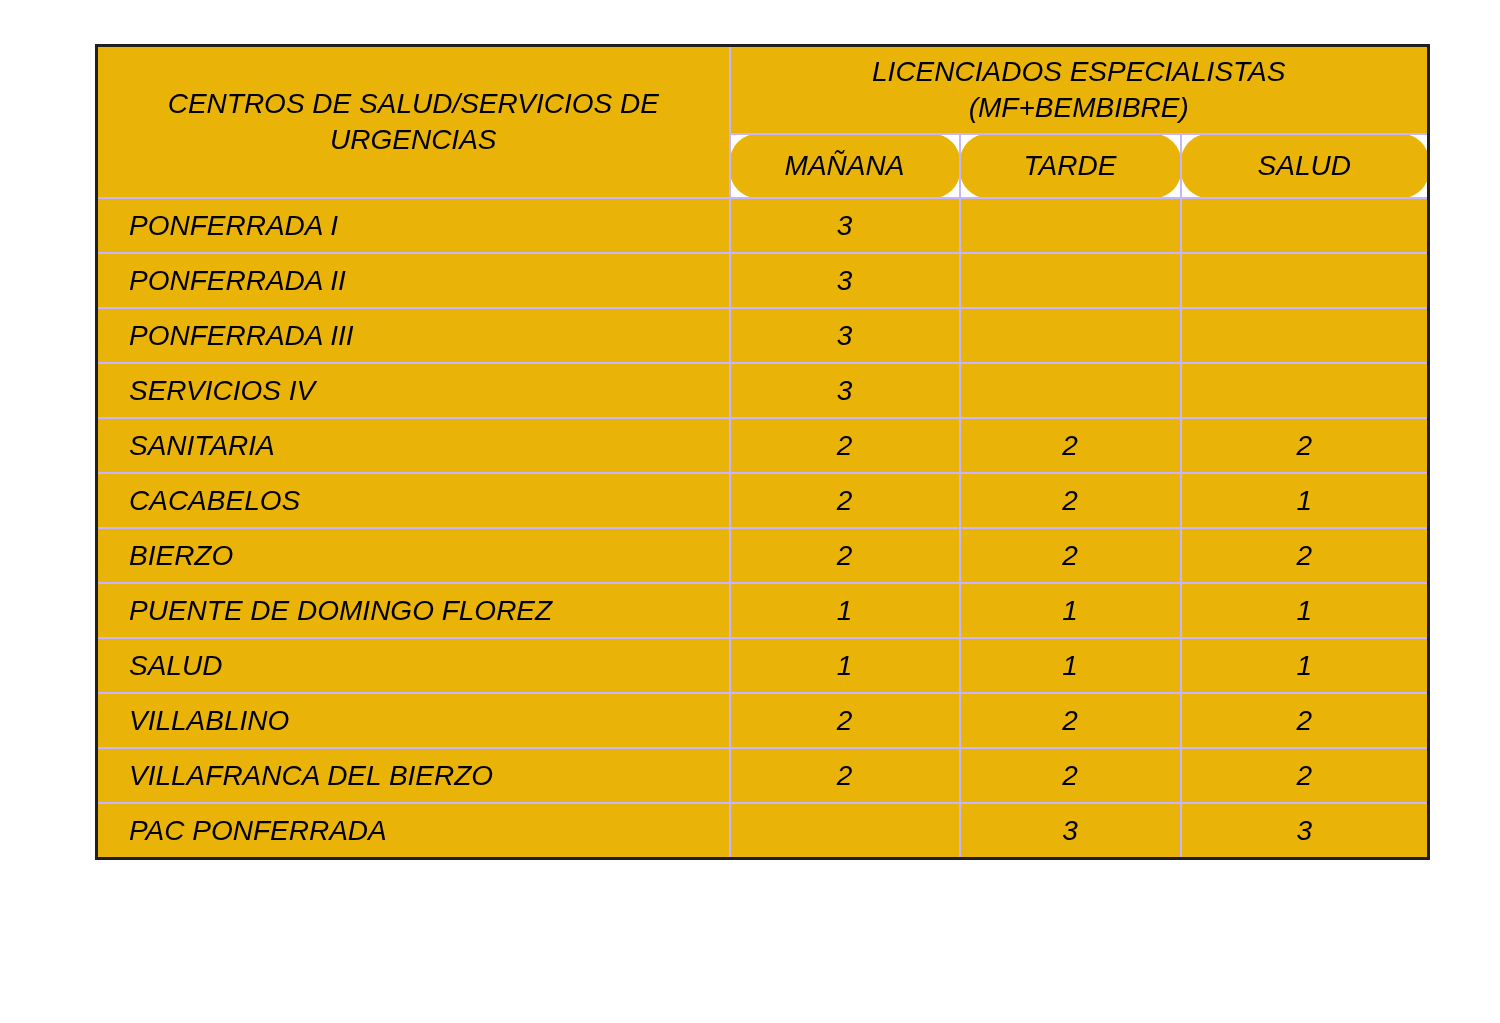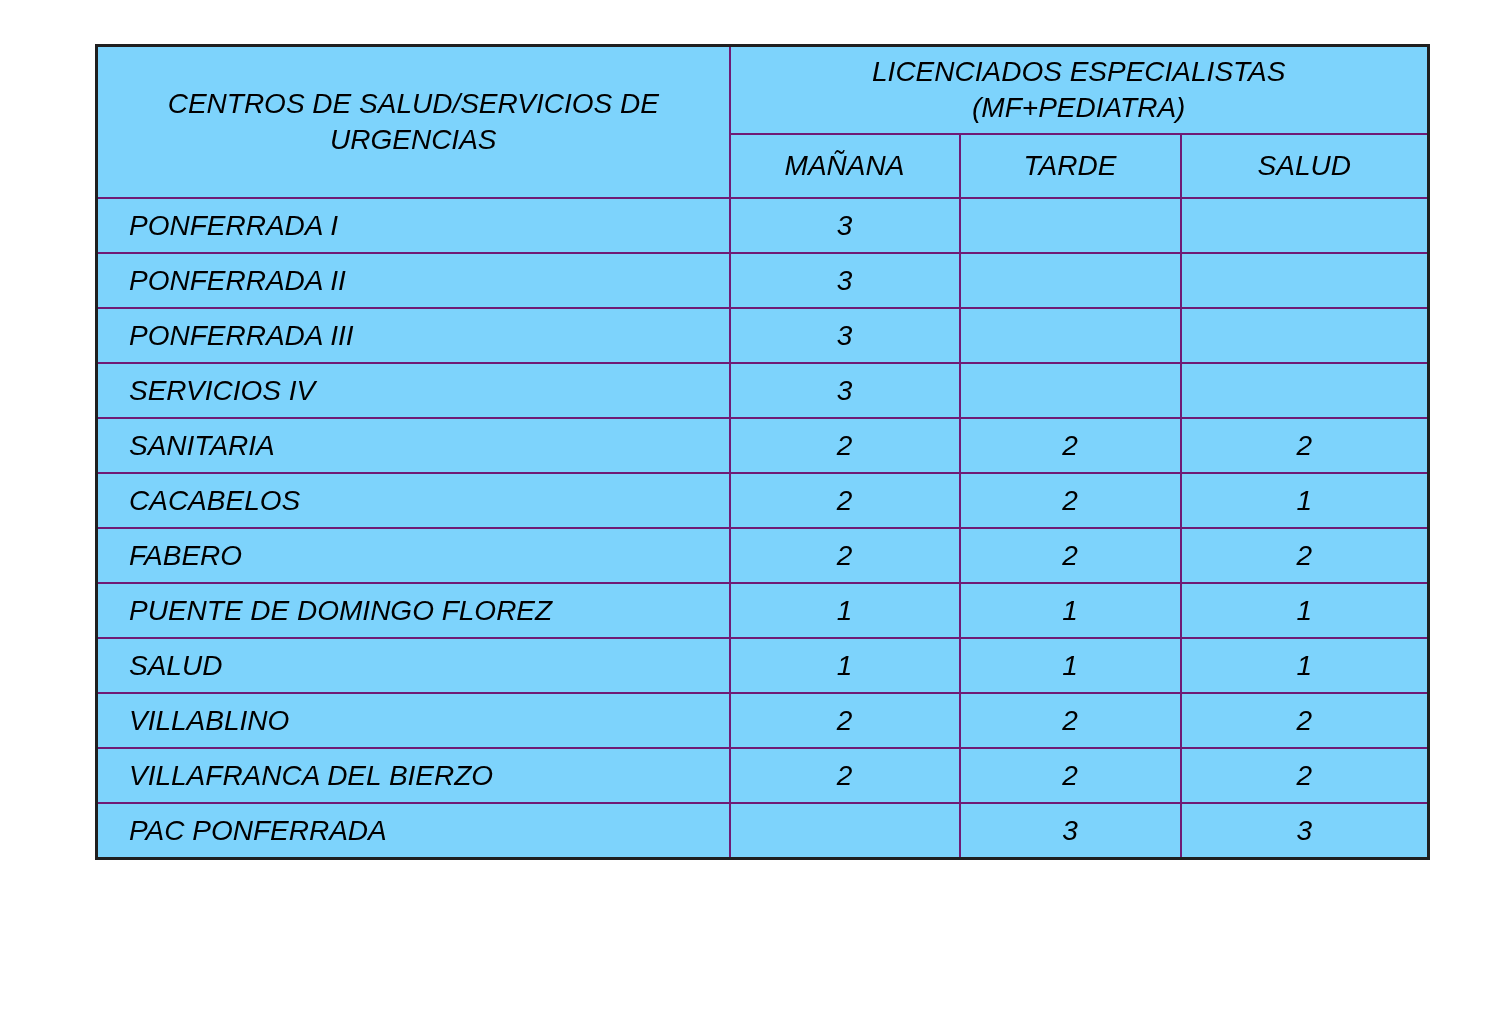--- a/index.html
+++ b/index.html
@@ -30,22 +30,22 @@
   }
   table.grid {
     border-collapse: collapse;
     table-layout: fixed;
     margin: 44px 0 0 95px;
     width: 1332px;
     border: 3px solid #1f1f1f;
   }
   table.grid th,
   table.grid td {
-    border: 2px solid #701a75;
-    background: #7dd3fc;
+    border: 2px solid #c4b5fd;
+    background: #eab308;
     vertical-align: middle;
     overflow: hidden;
     font-style: italic;
   }
   th.centers-header {
     font-style: italic;
     font-weight: normal;
     font-size: 28px;
     line-height: 36px;
     padding: 0 20px;
@@ -57,20 +57,21 @@
     text-align: center;
     height: 84px;
     line-height: 36px;
   }
   th.shift-header {
     font-style: italic;
     font-weight: normal;
     font-size: 28px;
     text-align: center;
     height: 60px;
+    border-radius: 27px;
   }
   td.center-name {
     font-size: 28px;
     text-align: left;
     padding-left: 31px;
     height: 51px;
   }
   td.count {
     font-size: 28px;
     text-align: center;
@@ -88,21 +89,21 @@
       <col style="width:633px">
       <col style="width:230px">
       <col style="width:221px">
       <col style="width:248px">
     </colgroup>
     <thead>
       <tr>
         <th class="centers-header" rowspan="2">CENTROS DE SALUD/SERVICIOS DE URGENCIAS</th>
         <th class="group-header" colspan="3">
           <div>LICENCIADOS ESPECIALISTAS</div>
-          <div>(MF+PEDIATRA)</div>
+          <div>(MF+BEMBIBRE)</div>
         </th>
       </tr>
       <tr>
         <th class="shift-header">MAÑANA</th>
         <th class="shift-header">TARDE</th>
         <th class="shift-header">SALUD</th>
       </tr>
     </thead>
     <tbody>
       <tr>
@@ -135,21 +136,21 @@
         <td class="count">2</td>
         <td class="count">2</td>
       </tr>
       <tr>
         <td class="center-name">CACABELOS</td>
         <td class="count">2</td>
         <td class="count">2</td>
         <td class="count">1</td>
       </tr>
       <tr>
-        <td class="center-name">FABERO</td>
+        <td class="center-name">BIERZO</td>
         <td class="count">2</td>
         <td class="count">2</td>
         <td class="count">2</td>
       </tr>
       <tr>
         <td class="center-name">PUENTE DE DOMINGO FLOREZ</td>
         <td class="count">1</td>
         <td class="count">1</td>
         <td class="count">1</td>
       </tr>

